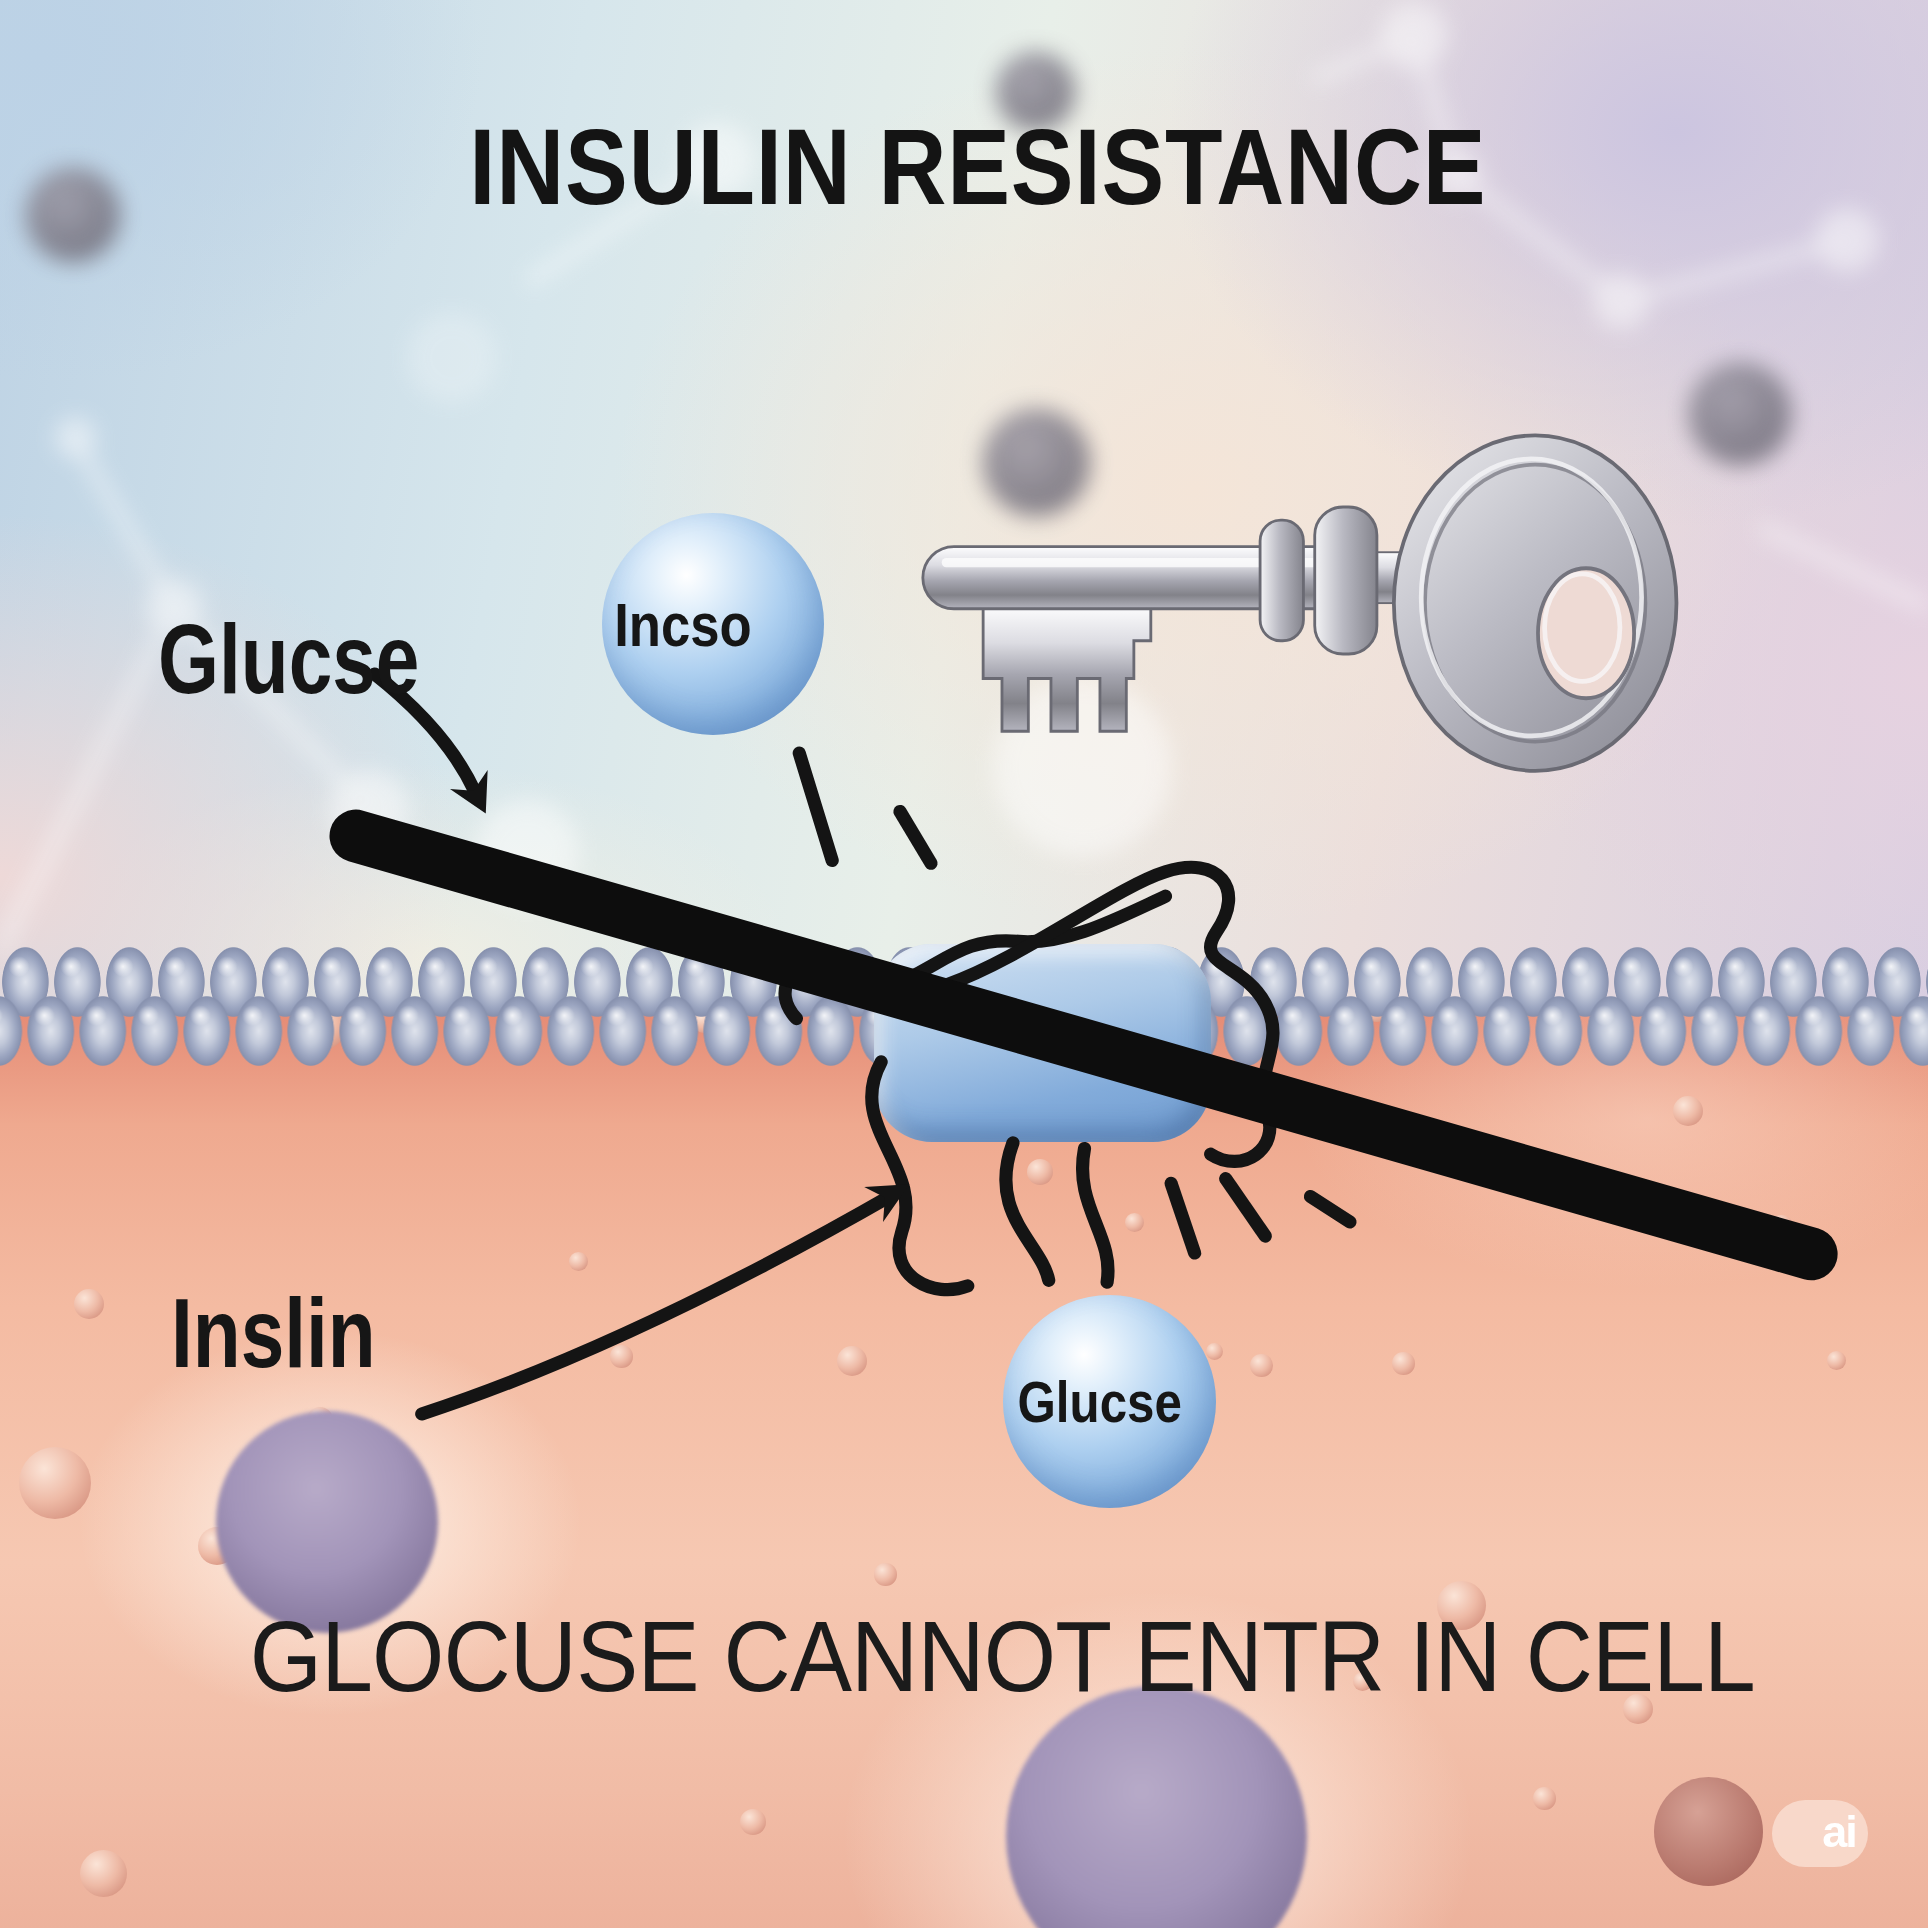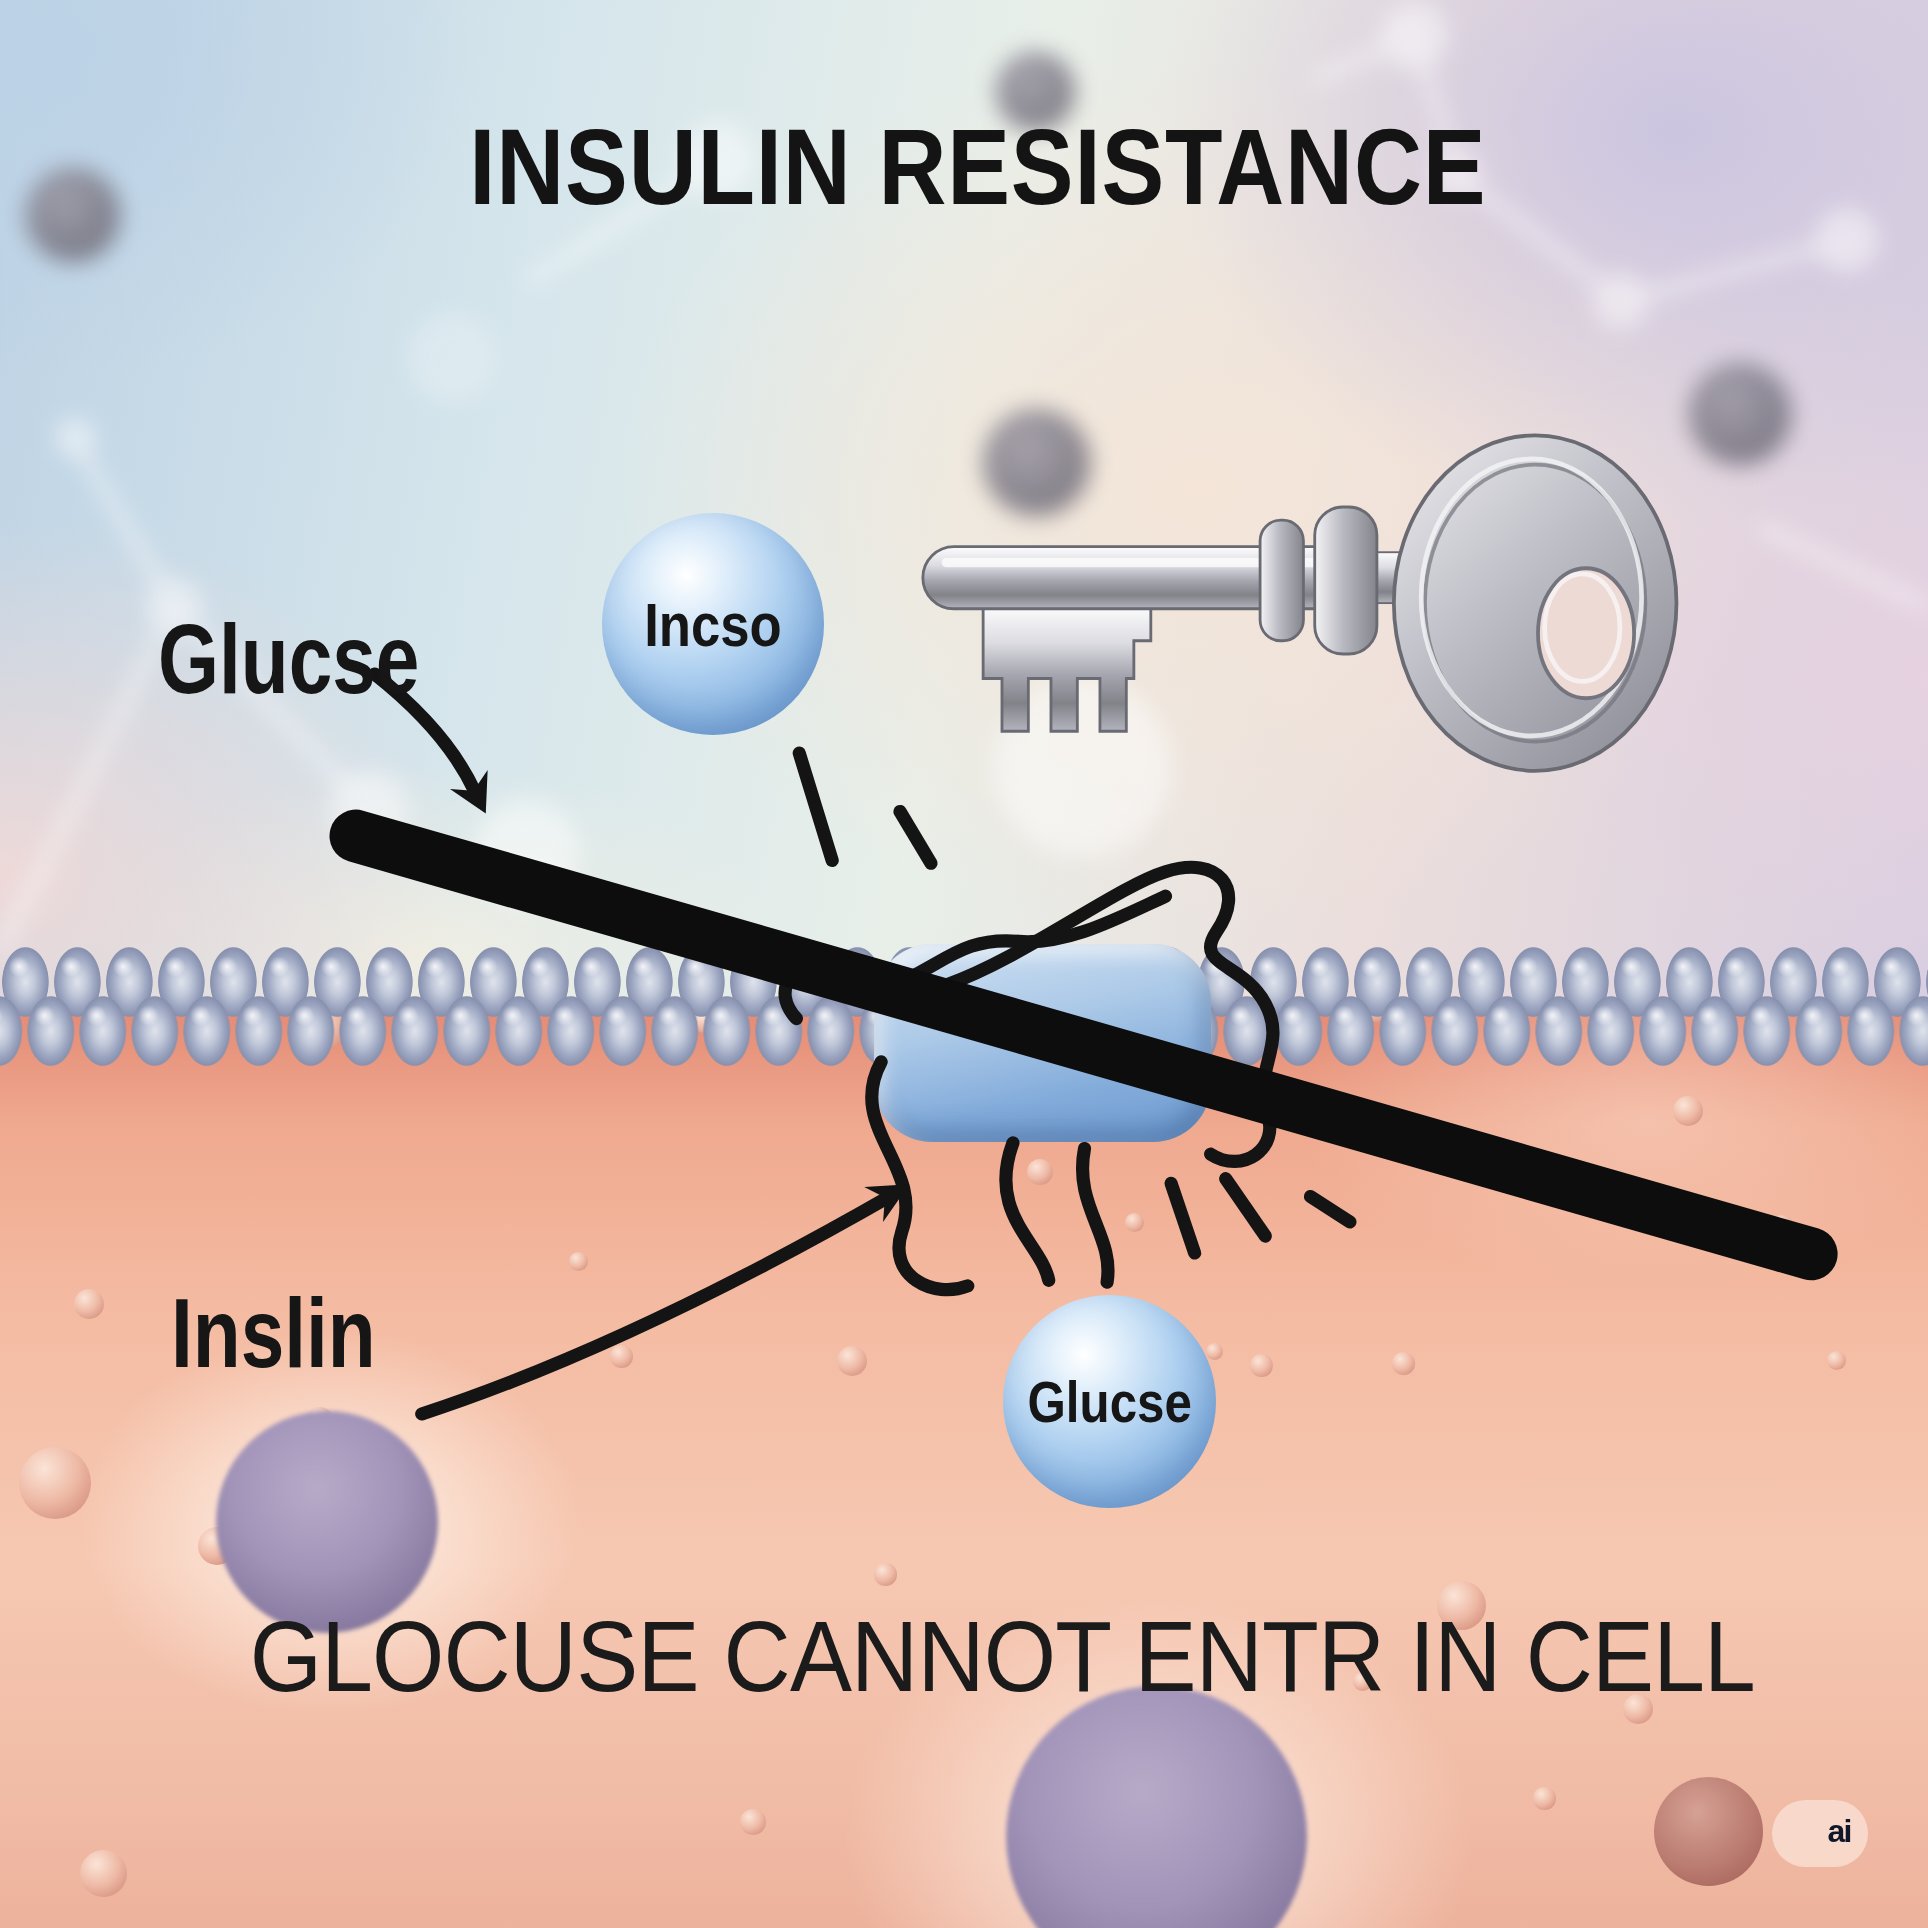--- a/index.html
+++ b/index.html
@@ -28,41 +28,41 @@
   .lipid{position:absolute;left:0;width:1928px;height:79px;background-repeat:repeat-x;
     background-image:
       radial-gradient(ellipse 10.4px 10.4px at 19px 24.5px, rgba(255,255,255,.85) 0%, rgba(255,255,255,0) 100%),
       radial-gradient(ellipse 25.4px 38px at 25.4px 40px, #dfe3ec 0%, #c2c9da 35%, #9ca6c1 68%, #8791ae 90%, rgba(135,145,174,0) 93%);
     background-size:52px 79px;}
   
   .receptor{position:absolute;left:874px;top:944px;width:337px;height:198px;border-radius:58px;
     background:linear-gradient(168deg,#d2e2f3 0%,#adcae8 38%,#82abda 72%,#6f9bd0 100%);
     box-shadow:inset -7.5px -11.3px 24.5px rgba(38,70,120,.38), inset 7.5px 9.4px 19px rgba(255,255,255,.75);}
   
-  .bluesphere{position:absolute;border-radius:50%;display:flex;align-items:center;justify-content:center;
+  .bluesphere{position:absolute;border-radius:50%;display:flex;align-items:center;
     background:radial-gradient(circle at 38% 28%, #ffffff 0%, #e3f0fb 16%, #aed0f0 46%, #84b0de 72%, #6f9dd2 88%, #7da8d8 100%);
     box-shadow:inset -5.6px -13px 28px rgba(60,100,160,.25);}
   .purplesphere{position:absolute;border-radius:50%;filter:blur(1.9px);
     background:radial-gradient(circle at 45% 35%, #b7aac8 0%, #a294b9 45%, #82749a 82%, #8d7fa4 100%);}
   .bubble{position:absolute;border-radius:50%;
     background:radial-gradient(circle at 35% 30%, #fbe4d7 0%, #eebaa6 48%, #d89683 82%, #cf8c78 100%);}
   .redsphere{position:absolute;border-radius:50%;
     background:radial-gradient(circle at 40% 32%, #d6a195 0%, #bb7c71 55%, #a25d53 100%);}
   
   .title{position:absolute;left:0;top:105px;width:1955px;text-align:center;
     font-size:107px;font-weight:700;color:#141414;letter-spacing:0.9px;}
   .title span{display:inline-block;transform:scaleX(.88);}
   .caption{position:absolute;left:38px;top:1599px;width:1928px;text-align:center;
     font-size:100px;font-weight:400;color:#1b1b1b;}
   .caption span{display:inline-block;transform:scaleX(.93);letter-spacing:-0.9px;}
   .freelabel{position:absolute;font-weight:700;color:#161616;transform-origin:left top;}
   .spherelabel{font-weight:700;color:#161616;display:inline-block;transform:scaleX(.85);}
   .badge{position:absolute;left:1772px;top:1800px;width:96px;height:67px;border-radius:34px;
     background:rgba(250,224,211,.8);display:flex;align-items:center;justify-content:center;}
-  .badge span{font-size:32px;font-weight:700;color:#0f172a;letter-spacing:-1.9px;transform:translateY(-1.9px);margin-left:38px;}
+  .badge span{font-size:45px;font-weight:700;color:#ffffff;letter-spacing:-1.9px;transform:translateY(-1.9px);margin-left:38px;}
 </style>
 </head>
 <body>
 
 <div id="canvas">
 
   <div class="bg-top"></div>
 
   <svg class="netlines" width="1928" height="1026" viewBox="0 0 2048 1090">
     <g stroke="#ffffff" stroke-width="14" fill="none" opacity=".8">

